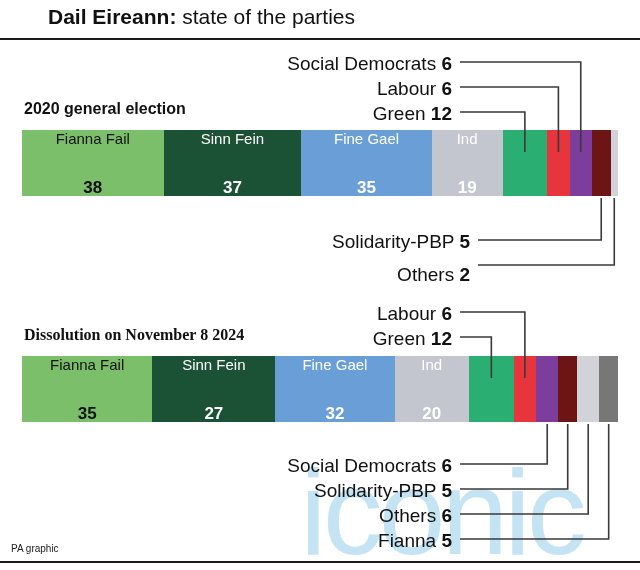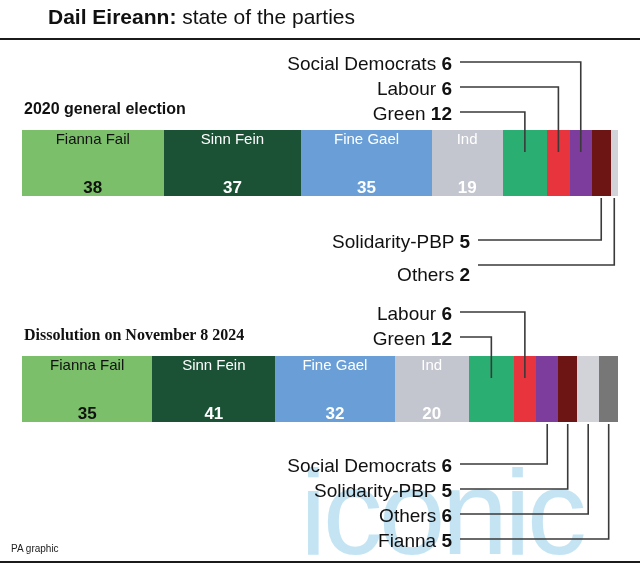--- a/index.html
+++ b/index.html
@@ -194,21 +194,21 @@
 </div>
 
 <div class="chart-subtitle" id="subtitle-2">Dissolution on November 8 2024</div>
 <div class="bar" id="bar-2">
     <div class="seg" style="flex: 35 0 0px; background: rgb(124, 191, 107); color: rgb(17, 17, 17);">
       <div class="seg-name">Fianna Fail</div>
       <div class="seg-val">35</div>
     </div>
     <div class="seg" style="flex: 33 0 0px; background: rgb(27, 81, 53); color: rgb(255, 255, 255);">
       <div class="seg-name">Sinn Fein</div>
-      <div class="seg-val">41</div>
+      <div class="seg-val">27</div>
     </div>
     <div class="seg" style="flex: 32 0 0px; background: rgb(105, 159, 214); color: rgb(255, 255, 255);">
       <div class="seg-name">Fine Gael</div>
       <div class="seg-val">32</div>
     </div>
     <div class="seg" style="flex: 20 0 0px; background: rgb(196, 198, 207); color: rgb(255, 255, 255);">
       <div class="seg-name">Ind</div>
       <div class="seg-val">20</div>
     </div>
     <div class="seg" style="flex: 12 0 0px; background: rgb(43, 174, 114); color: rgb(255, 255, 255);"></div>

